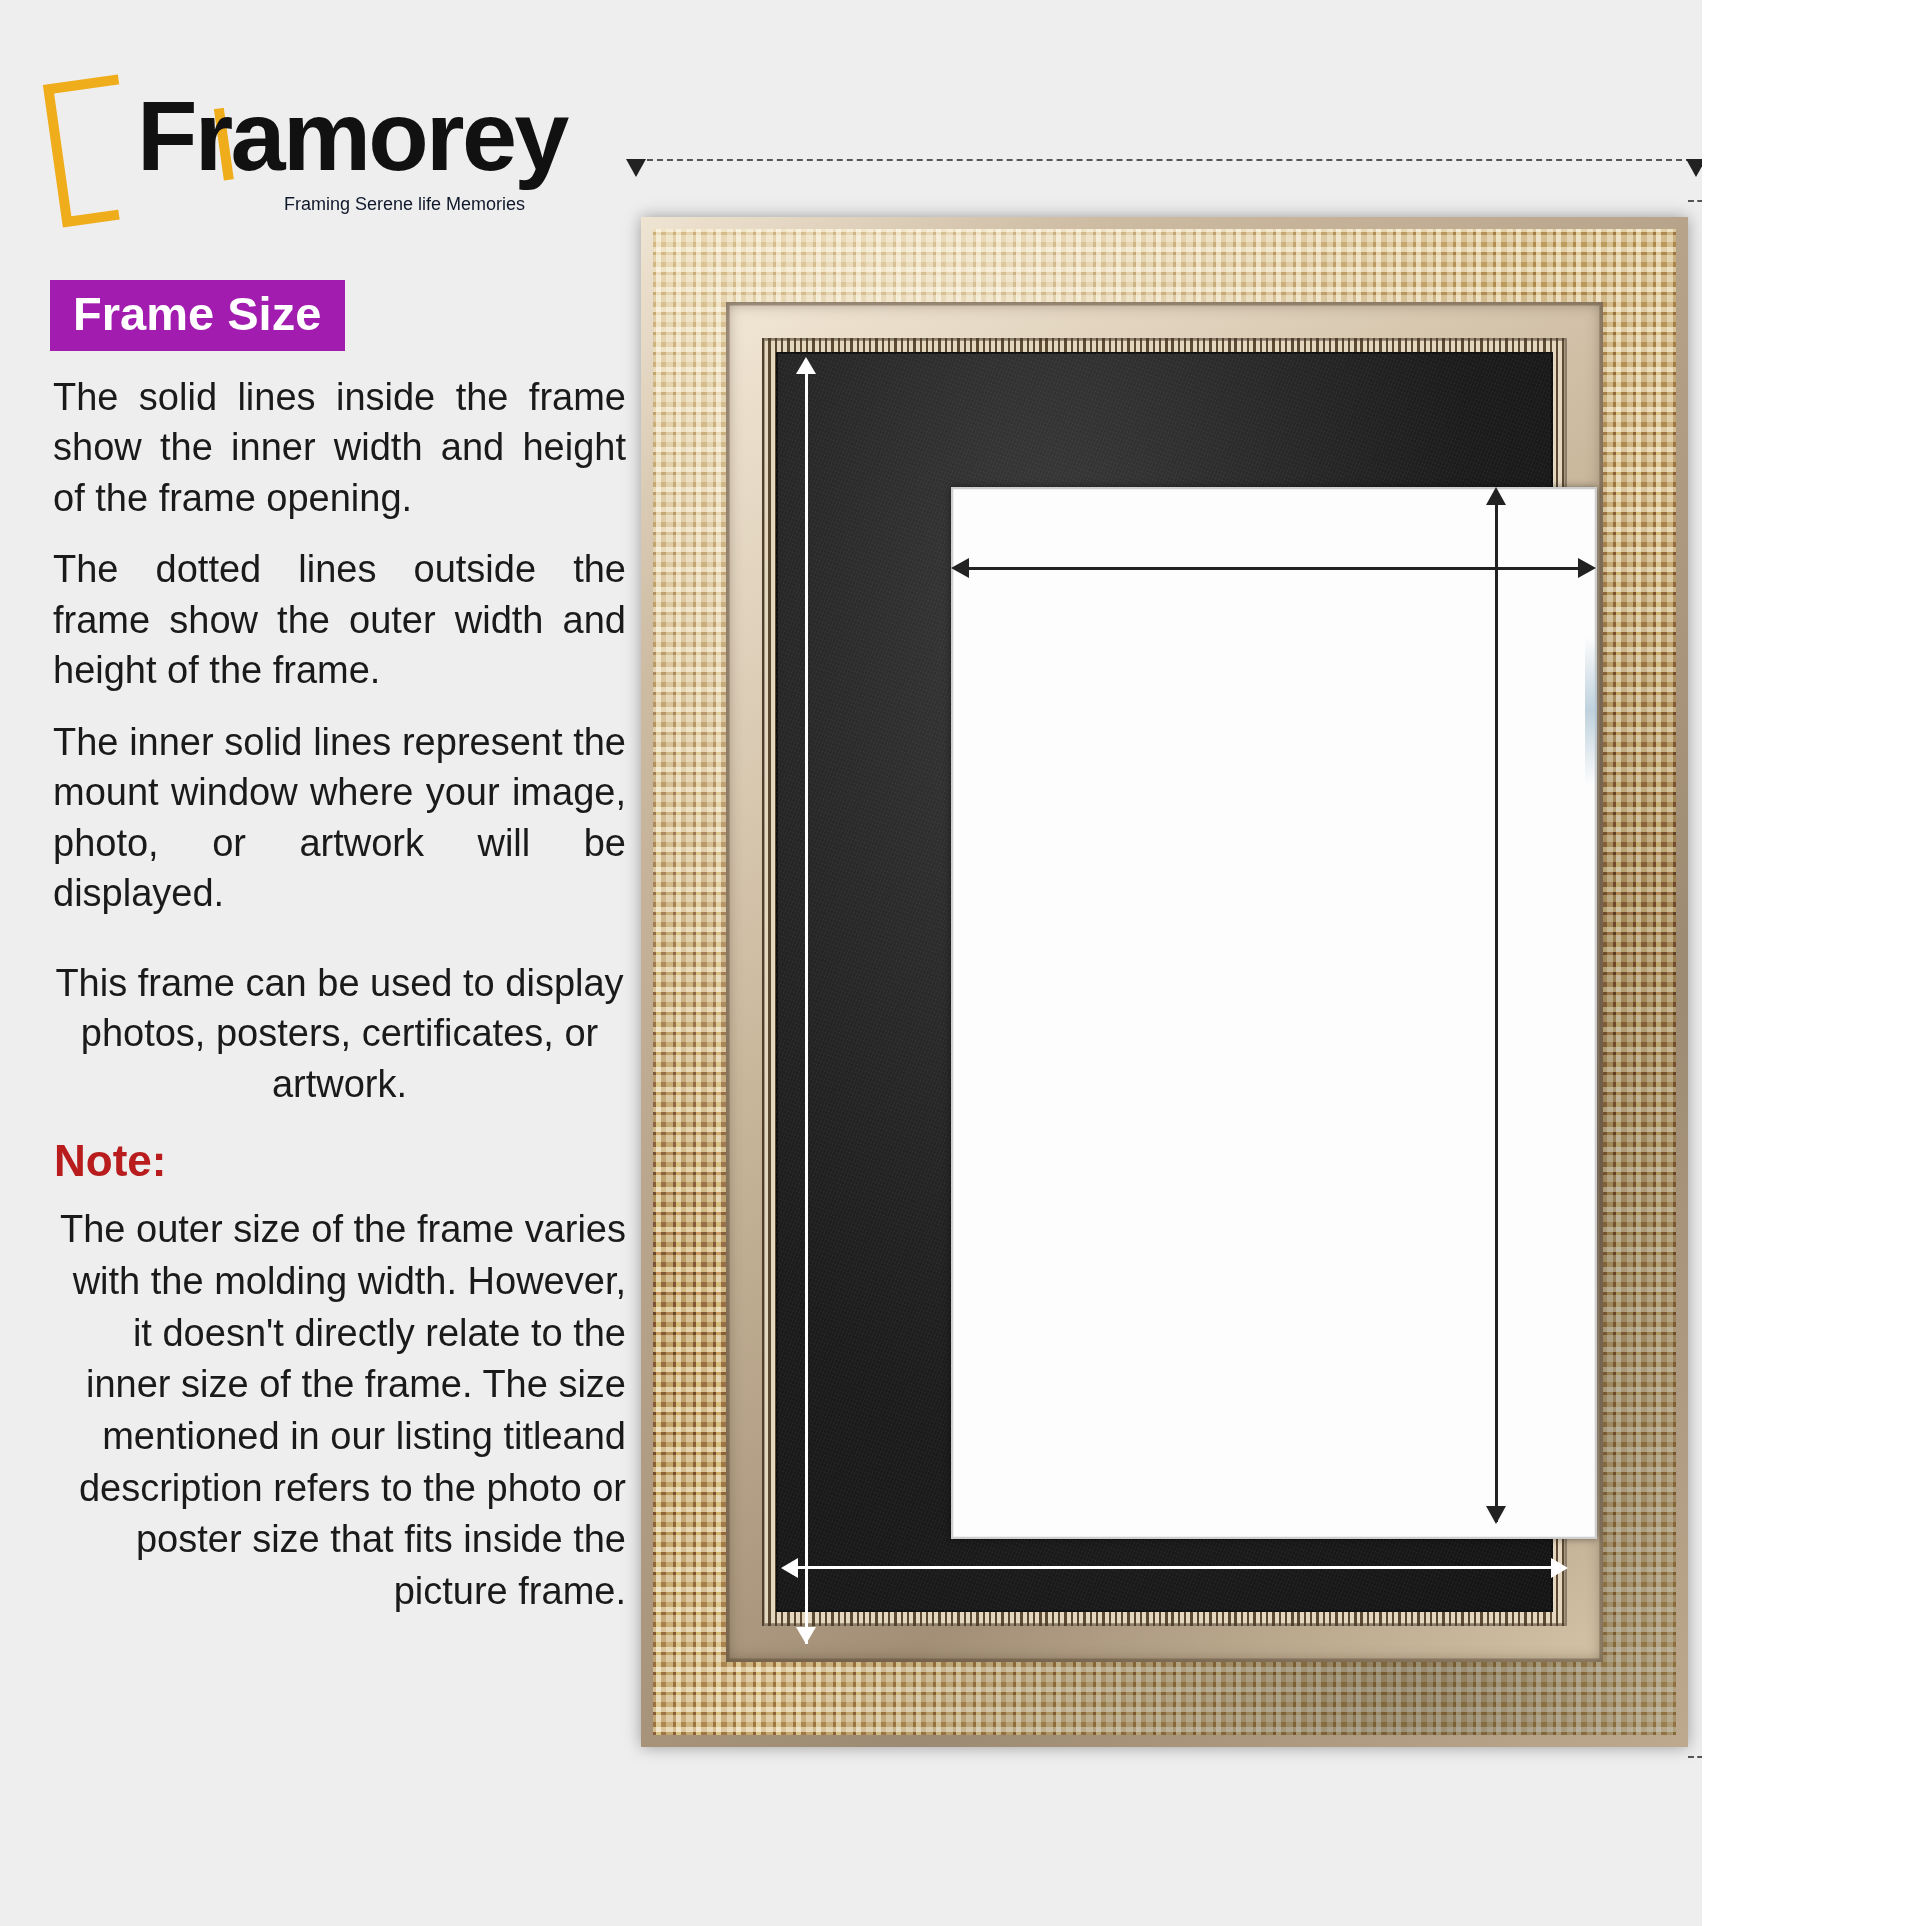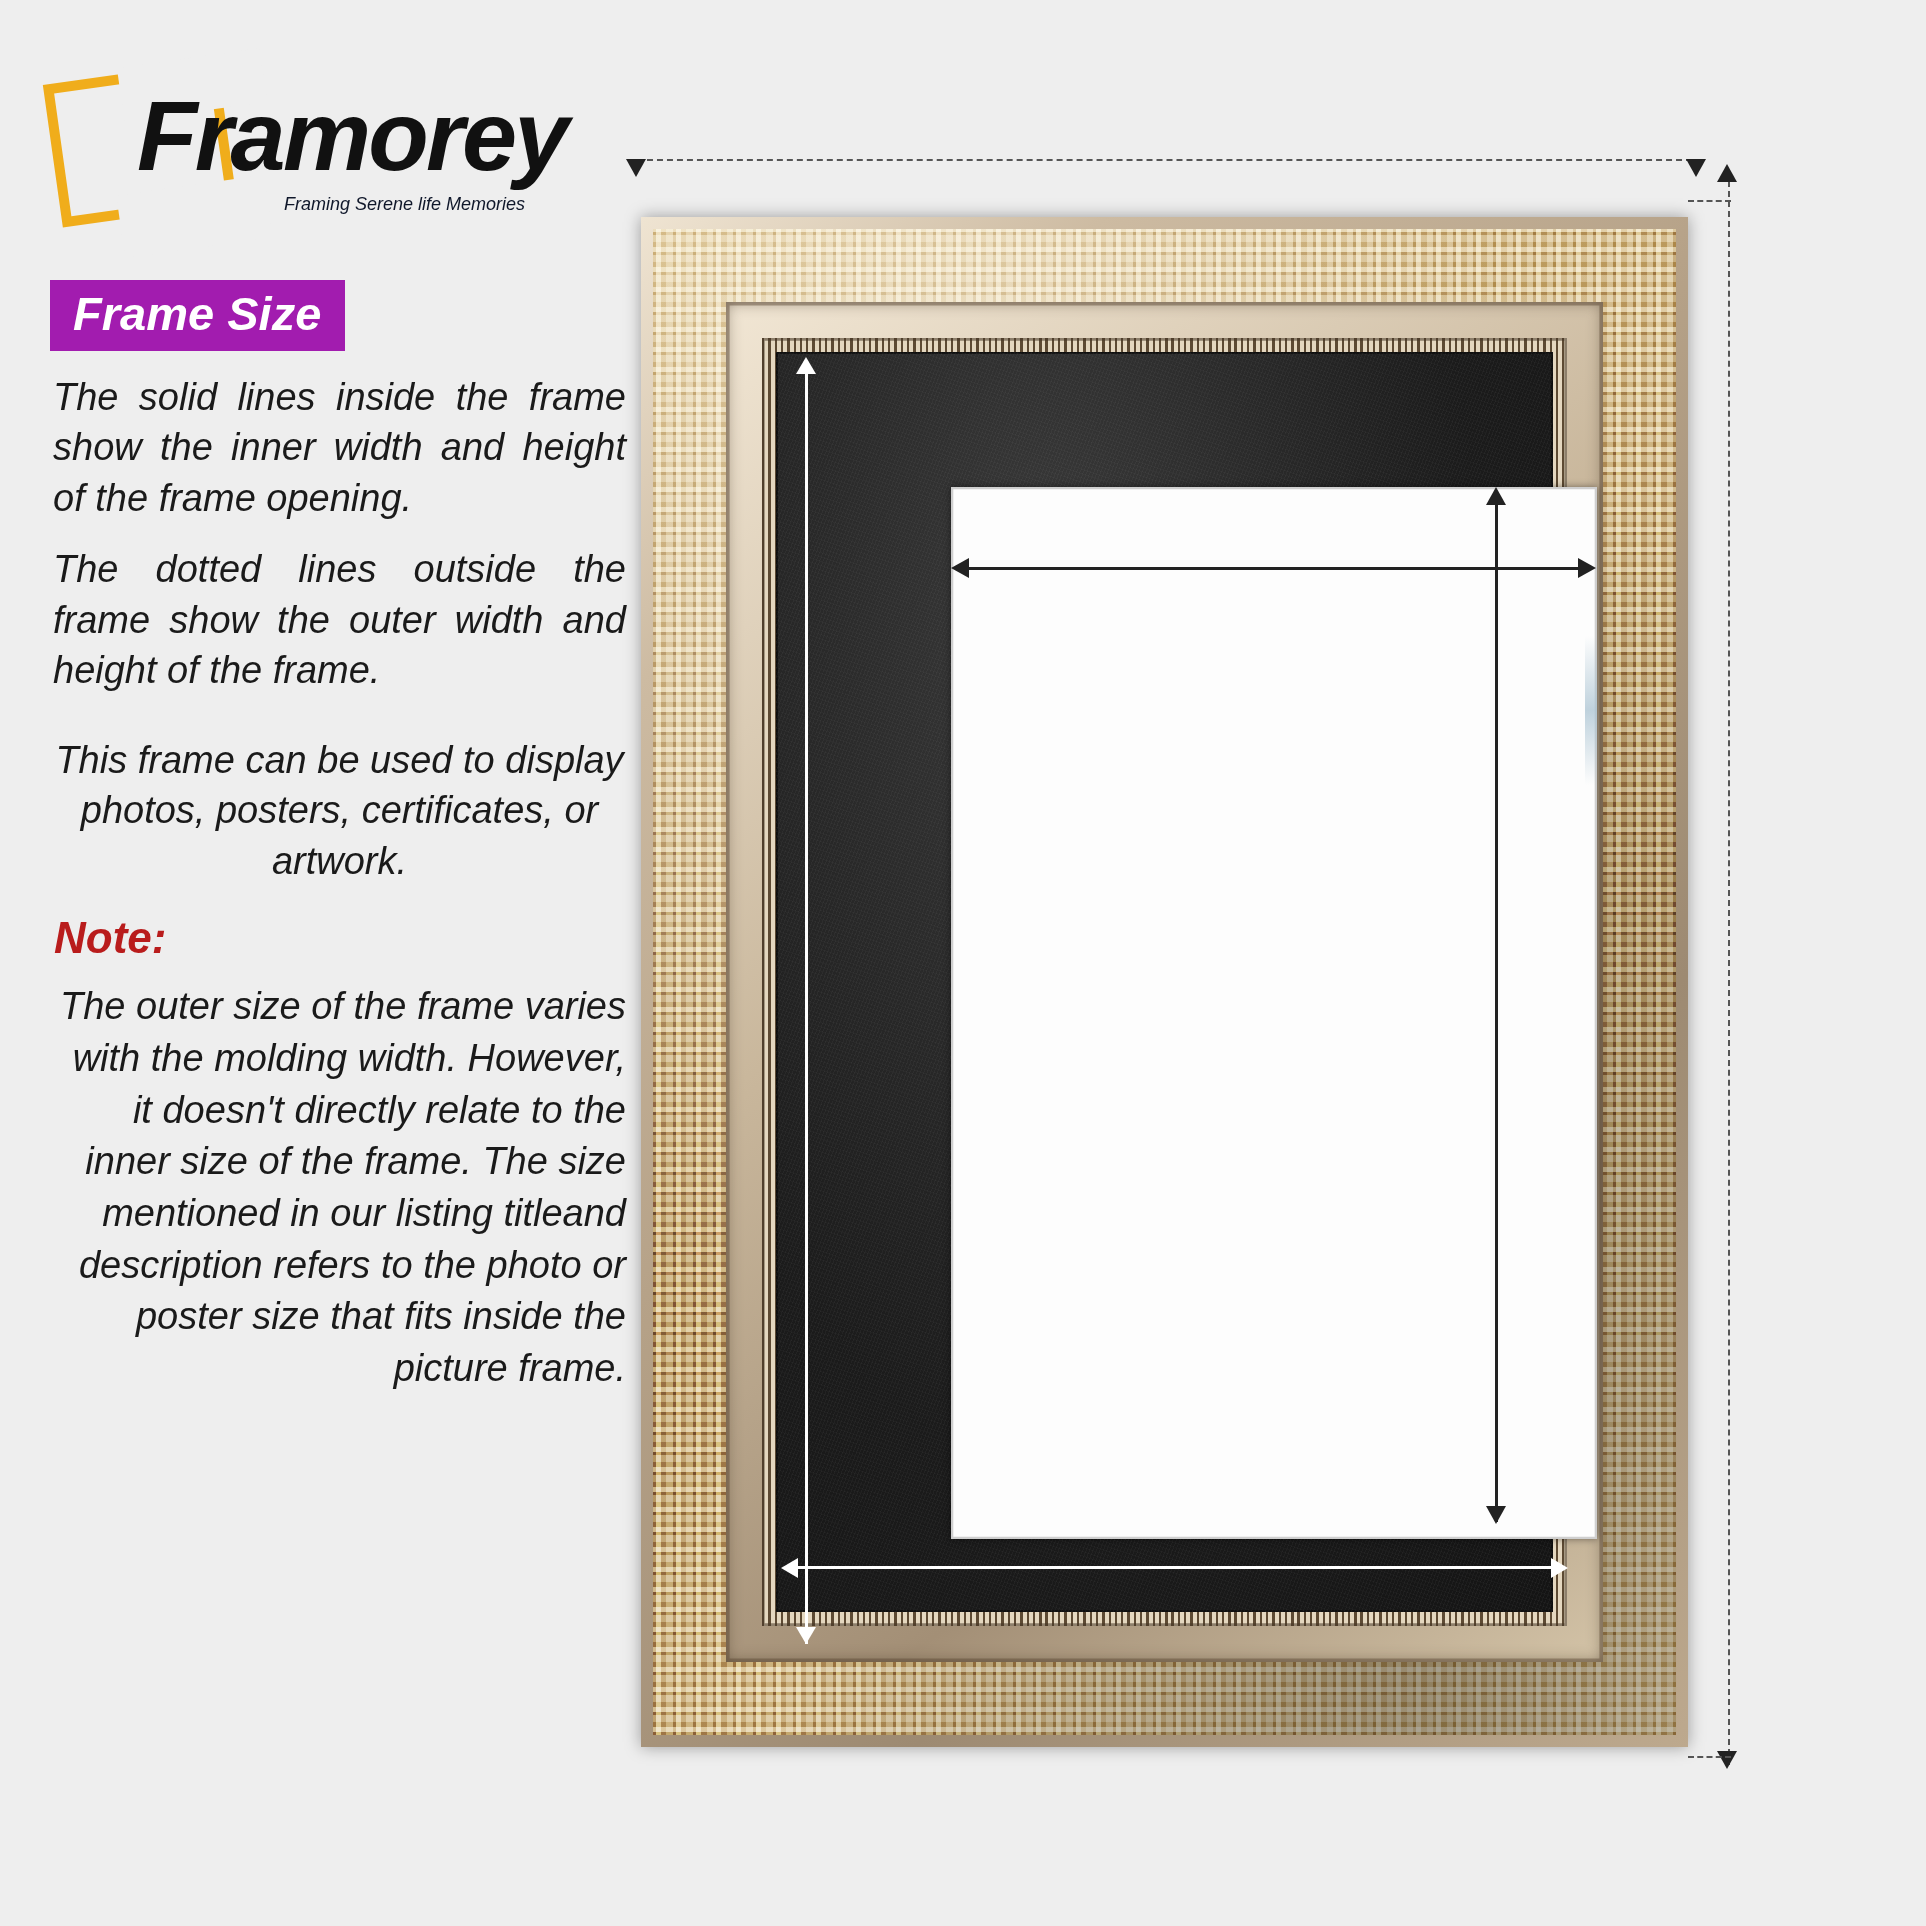--- a/index.html
+++ b/index.html
@@ -5,25 +5,24 @@
   html, body {
     margin: 0;
     padding: 0;
     background: #ffffff;
   }
   body {
     font-family: "Liberation Sans", sans-serif;
   }
   #page {
     position: relative;
-    width: 1926px;
+    width: 1702px;
     height: 1926px;
     background: #eeeeee;
     overflow: hidden;
-    font-style: italic;
   }
 
   
   #logo-block {
     position: absolute;
     left: 49px;
     top: 59px;
     width: 506px;
     height: 163px;
   }
@@ -310,20 +309,21 @@
     </div>
     <div id="logo-word">Framorey</div>
     <div id="logo-tag">Framing Serene life Memories</div>
   </div>
 
   <div id="left-col">
 
     <div class="pill">Frame Size</div>
     <div class="para">The solid lines inside the frame show the inner  width  and  height  of   the frame opening.</div>
     <div class="para">The dotted lines outside  the  frame show the outer width and height of the frame.</div>
+    <div class="para">The inner  solid  lines  represent  the mount  window  where  your  image, photo, or artwork will be displayed.</div>
 
     <div class="spacer-sm"></div>
     <div class="para nojust">This frame can be used to display photos, posters, certificates, or artwork.</div>
 
     <div class="note-label">Note:</div>
     <div class="note-body">The outer size of the frame varies with the molding width. However, it doesn't directly relate to the inner size of the frame. The size mentioned in our listing titleand description refers to the photo or poster size that fits inside the picture frame.</div>
   </div>
 
   <div id="frame-area">
 

